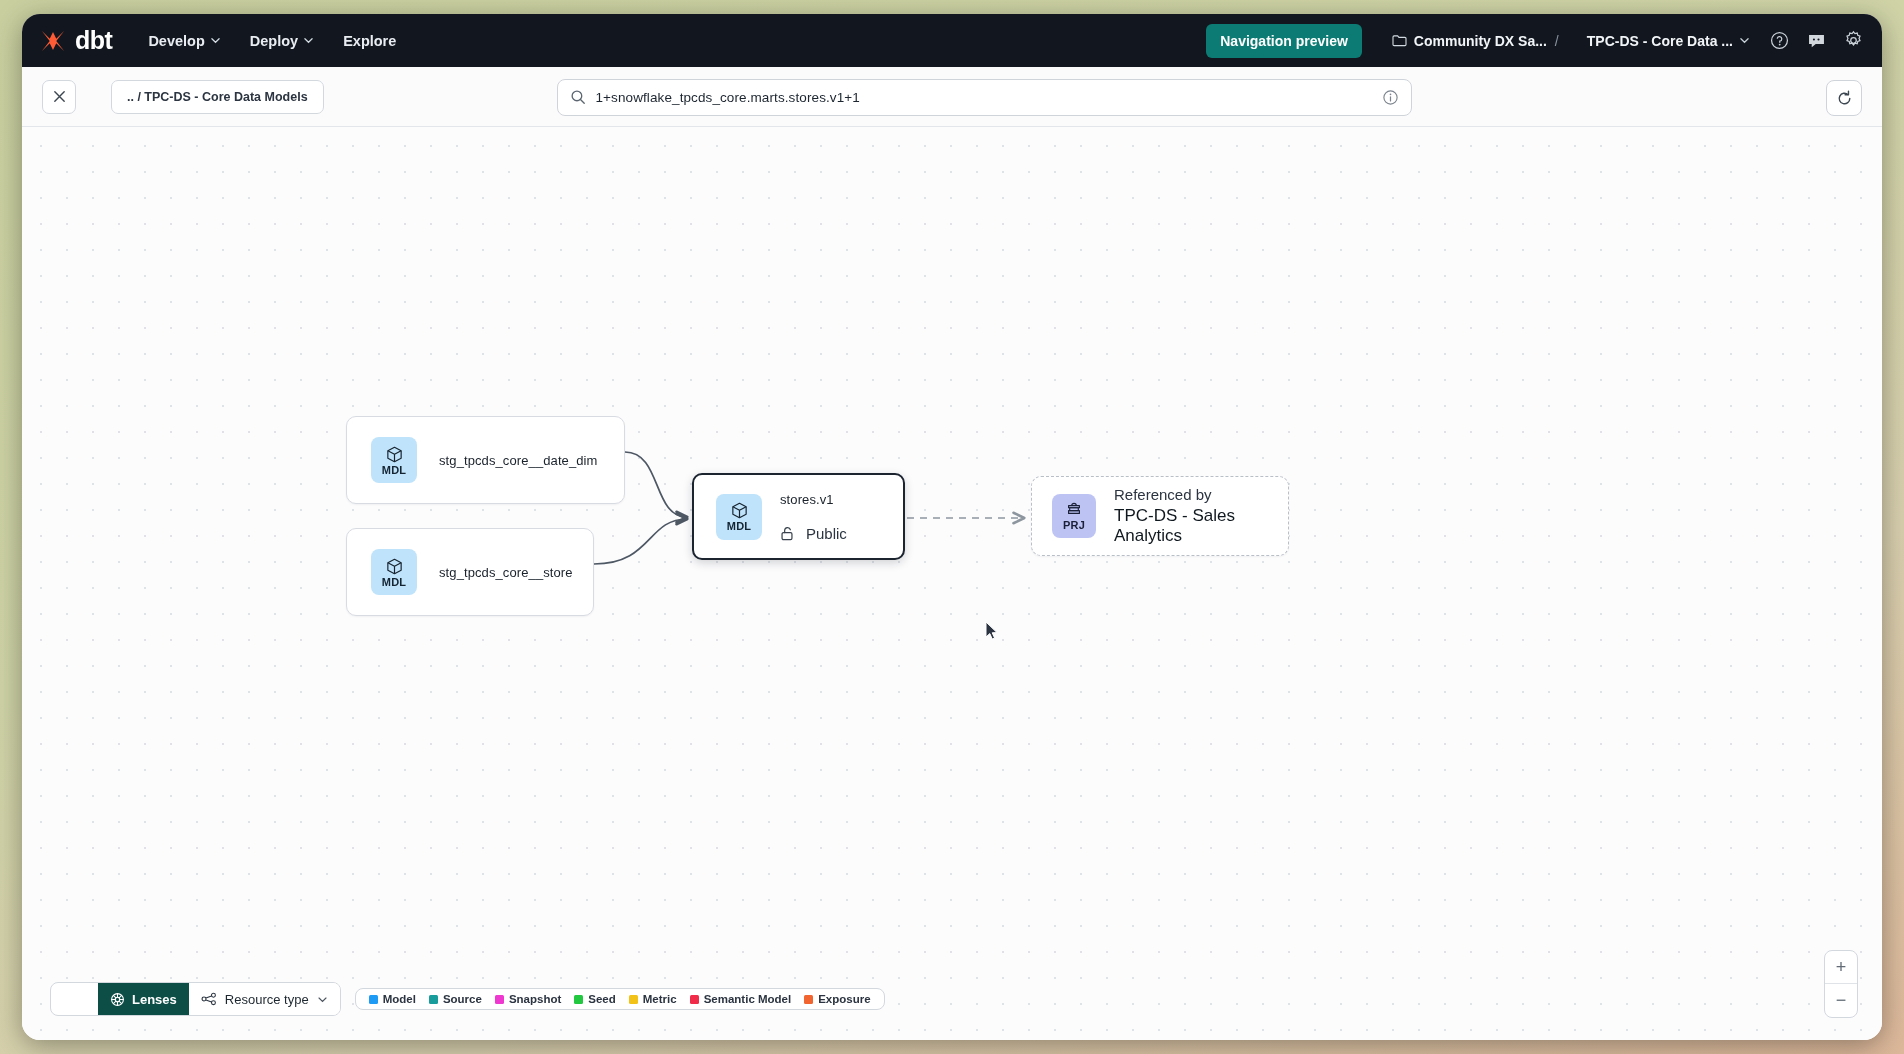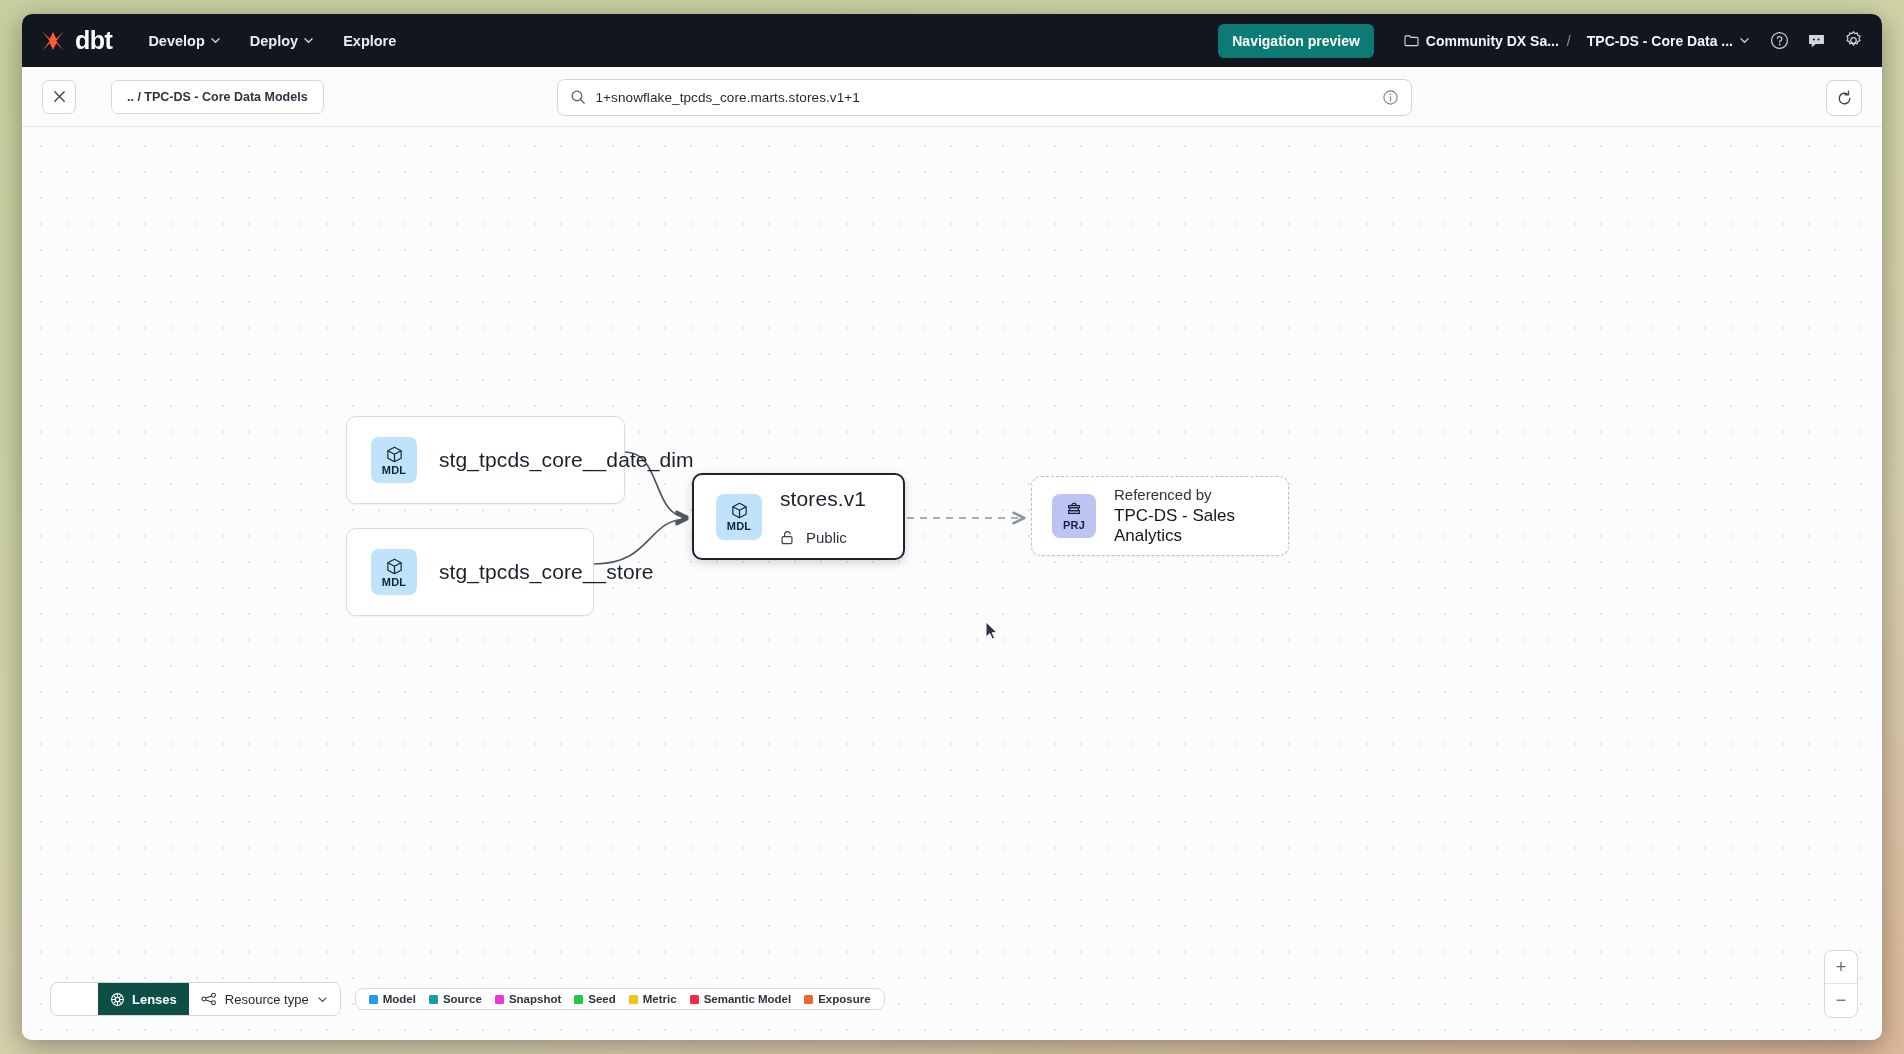--- a/index.html
+++ b/index.html
@@ -12,21 +12,21 @@
   
   #desktop {
     position: absolute; inset: 0;
     background: linear-gradient(160deg,#c9cf9f 0%, #cfd3a6 40%, #d8cfae 70%, #ddb89a 100%);
   }
   #window {
     position: absolute;
     left: 22px; top: 14px;
     width: 1860px; height: 1026px;
     background: #ffffff;
-    border-radius: 10px;
+    border-radius: 18px;
     overflow: hidden;
     box-shadow: 0 6px 28px rgba(0,0,0,.35);
   }
 
   
   #topnav {
     position: relative;
     height: 53px;
     background: #12171f;
     display: flex; align-items: center;
@@ -45,21 +45,21 @@
   .nav-spacer { flex: 1; }
   #navpreview-btn {
     background: #0c7b73; color: #ffffff;
     font-size: 14px; font-weight: 600;
     padding: 9px 14px; border-radius: 6px;
     cursor: pointer; white-space: nowrap;
   }
   .bc-wrap { display:flex; align-items:center; gap:8px; margin-left: 22px; font-size:14px; font-weight:700;}
   .bc-item { display:flex; align-items:center; gap:7px; color:#f2f5f8; cursor:pointer; white-space:nowrap;padding-left:8px;}
   .bc-sep { color:#8a939f; font-weight:500; }
-  .bc-item.light { font-weight: 600; }
+  .bc-item.light { font-weight: 600; margin-left: 12px; }
   .nav-icon { width:21px;height:21px; margin-left:16px; cursor:pointer; opacity:.92; }
   .nav-icon:first-of-type { margin-left: 20px; }
 
   
   #toolbar {
     position: relative;
     height: 60px;
     background: #fbfbfc;
     border-bottom: 1px solid #e3e6ea;
     display: flex; align-items: center;
@@ -132,21 +132,21 @@
   .node.dashed { border: 1.5px dashed #b9bfc7; }
   .badge {
     width: 46px; height: 46px; border-radius: 8px;
     display:flex; flex-direction:column; align-items:center; justify-content:center;
     gap:1px; flex: none;
   }
   .badge.mdl { background: #bfe3fa; color:#142432; }
   .badge.prj { background: #bdc4f4; color:#1a2038; }
   .badge .b-lbl { font-size: 11px; font-weight: 700; letter-spacing: .2px; line-height:1; }
   .node-text { margin-left: 22px; }
-  .node-title { font-size: 21px; color: #1a222c; letter-spacing: .1px; }
+  .node-title { font-size: 13px; color: #1a222c; letter-spacing: .1px; }
   .node-sub { display:flex; align-items:center; gap:12px; margin-top: 18px; font-size: 15px; color:#2b3440;}
   .node-kicker { font-size: 15px; color:#2b3440; }
   .node-strong { font-size: 17px; color:#10181f; font-weight:400; margin-top:3px;}
 
   
   #bottombar {
     position: absolute; left: 28px; bottom: 24px;
     display: flex; align-items: center; gap: 14px;
   }
   #lens-group {

